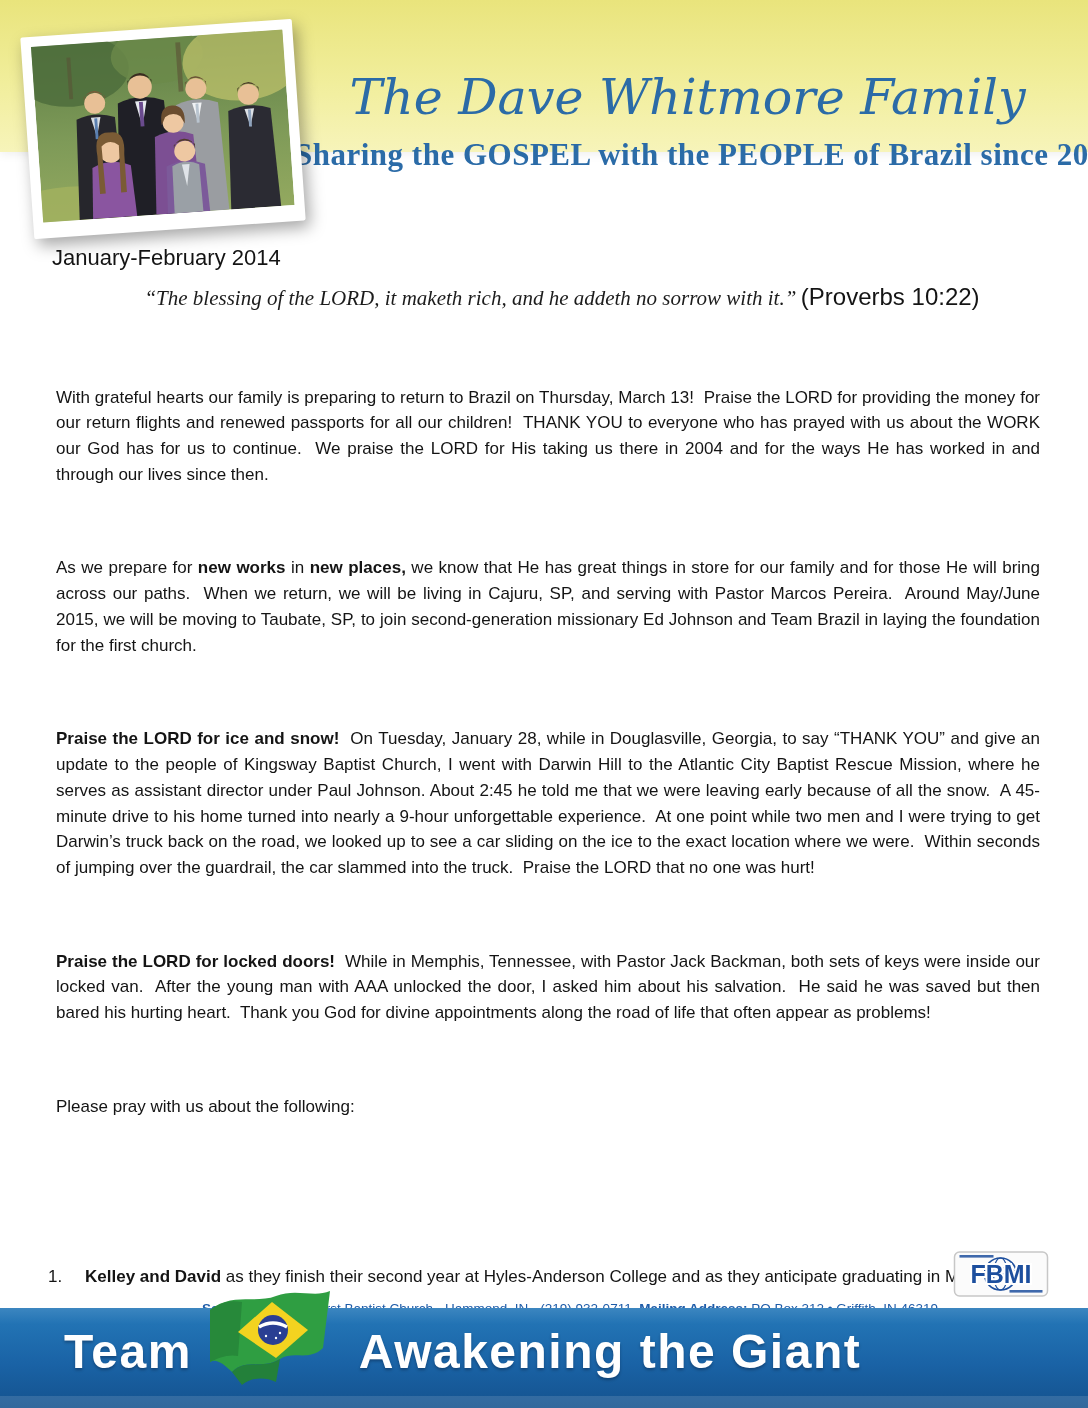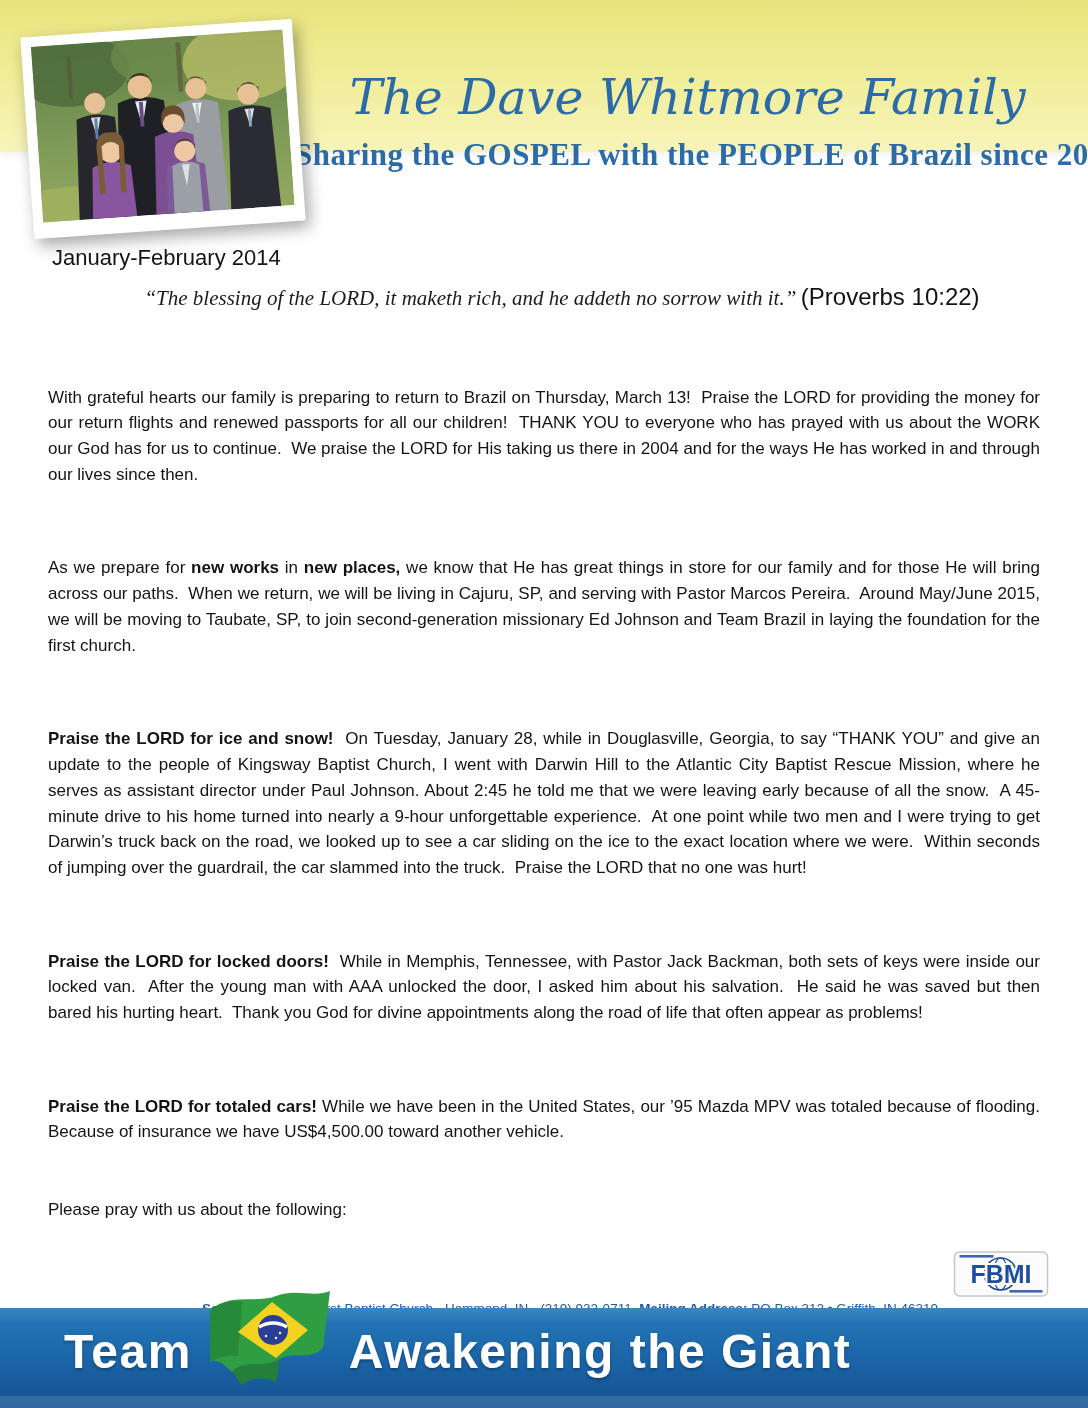--- a/index.html
+++ b/index.html
@@ -39,21 +39,21 @@
   .date-line { position:absolute; left:52px; top:232px; font-size:22px;margin-top:13px; }
   .scripture { position:absolute; left:0; right:0; top:283px; text-align:center; }
   .scripture .q { font-family:"Liberation Serif",serif; font-style:italic; font-size:21px; color:#1c1c1c;margin-left:36px; }
   .scripture .ref { font-size:24px; color:#141414; }
 
   
   .content {
     position:absolute; left:48px; top:333px; width:992px;
     font-size:17px; line-height:25.8px; text-align:justify; white-space:pre-wrap;
   }
-  .content p { margin:0 0 16px 0; }
+  .content p { margin:0 0 16px 8px; }
   .content p.tight { margin-bottom:0; }
   .b { font-weight:bold; }
   .plist { margin:16px 0 0 0; padding:0; list-style:none; }
   .plist li { display:flex; }
   .plist .num { flex:none; width:37px; }
   .plist .li-body { flex:1; text-align:justify; white-space:pre-wrap; }
 
   
   .foot {
     position:absolute; top:1255px; right:150px; text-align:right;
@@ -77,21 +77,21 @@
     padding:0 58px 14px 64px;
   }
   .banner-text {
     font-size:48px; font-weight:bold; letter-spacing:1.5px; white-space:nowrap;
     text-shadow:0 2px 3px rgba(0,0,20,0.30);
   }
   .banner .team { color:#ffffff; }
   .banner .brazil { color:#e9e193; margin-left:14px; }
   .flag-wrap { width:132px; height:102px; margin:0 4px 0 10px; transform:translateY(-14px); flex:none; }
   .flag-wrap svg { width:100%; height:100%; display:block; }
-  .tagline { color:#ffffff; margin-left:11px; }
+  .tagline { color:#ffffff; margin-left:21px; }
 </style>
 </head>
 <body>
 
 <div class="page">
 
   <header class="masthead">
     <div class="yellow-band"></div>
     <div class="masthead-text">
       <h1 class="mast-title">The Dave Whitmore Family</h1>
@@ -156,21 +156,20 @@
   <div class="scripture">
     <span class="q">“The blessing of the LORD, it maketh rich, and he addeth no sorrow with it.”</span>
     <span class="ref">(Proverbs 10:22)</span>
   </div>
 
   <div class="content">
     <p><span>With grateful hearts our family is preparing to return to Brazil on Thursday, March 13!  Praise the LORD for providing the money for our return flights and renewed passports for all our children!  THANK YOU to everyone who has prayed with us about the WORK our God has for us to continue.  We praise the LORD for His taking us there in 2004 and for the ways He has worked in and through our lives since then.</span></p>
     <p><span>As we prepare for </span><span class="b">new works</span><span> in </span><span class="b">new places,</span><span> we know that He has great things in store for our family and for those He will bring across our paths.  When we return, we will be living in Cajuru, SP, and serving with Pastor Marcos Pereira.  Around May/June 2015, we will be moving to Taubate, SP, to join second-generation missionary Ed Johnson and Team Brazil in laying the foundation for the first church.</span></p>
     <p><span class="b">Praise the LORD for ice and snow!</span><span>  On Tuesday, January 28, while in Douglasville, Georgia, to say “THANK YOU” and give an update to the people of Kingsway Baptist Church, I went with Darwin Hill to the Atlantic City Baptist Rescue Mission, where he serves as assistant director under Paul Johnson. About 2:45 he told me that we were leaving early because of all the snow.  A 45-minute drive to his home turned into nearly a 9-hour unforgettable experience.  At one point while two men and I were trying to get Darwin’s truck back on the road, we looked up to see a car sliding on the ice to the exact location where we were.  Within seconds of jumping over the guardrail, the car slammed into the truck.  Praise the LORD that no one was hurt!</span></p>
     <p><span class="b">Praise the LORD for locked doors!</span><span>  While in Memphis, Tennessee, with Pastor Jack Backman, both sets of keys were inside our locked van.  After the young man with AAA unlocked the door, I asked him about his salvation.  He said he was saved but then bared his hurting heart.  Thank you God for divine appointments along the road of life that often appear as problems!</span></p>
-    <p class="tight"><span class="b">Praise the LORD for totaled cars!</span><span> While we have been in the United States, our ’95 Mazda MPV was totaled because of flooding.  Because of insurance we have US$4,500.00 toward another vehicle.</span></p>
     <p class="tight"><span>Please pray with us about the following:</span></p>
 
     <ol class="plist">
       <li>
         <span class="num">1.</span>
         <span class="li-body"><span class="b">Kelley and David</span><span> as they finish their second year at Hyles-Anderson College and as they anticipate graduating in May 2016</span></span>
       </li>
       
       
       

